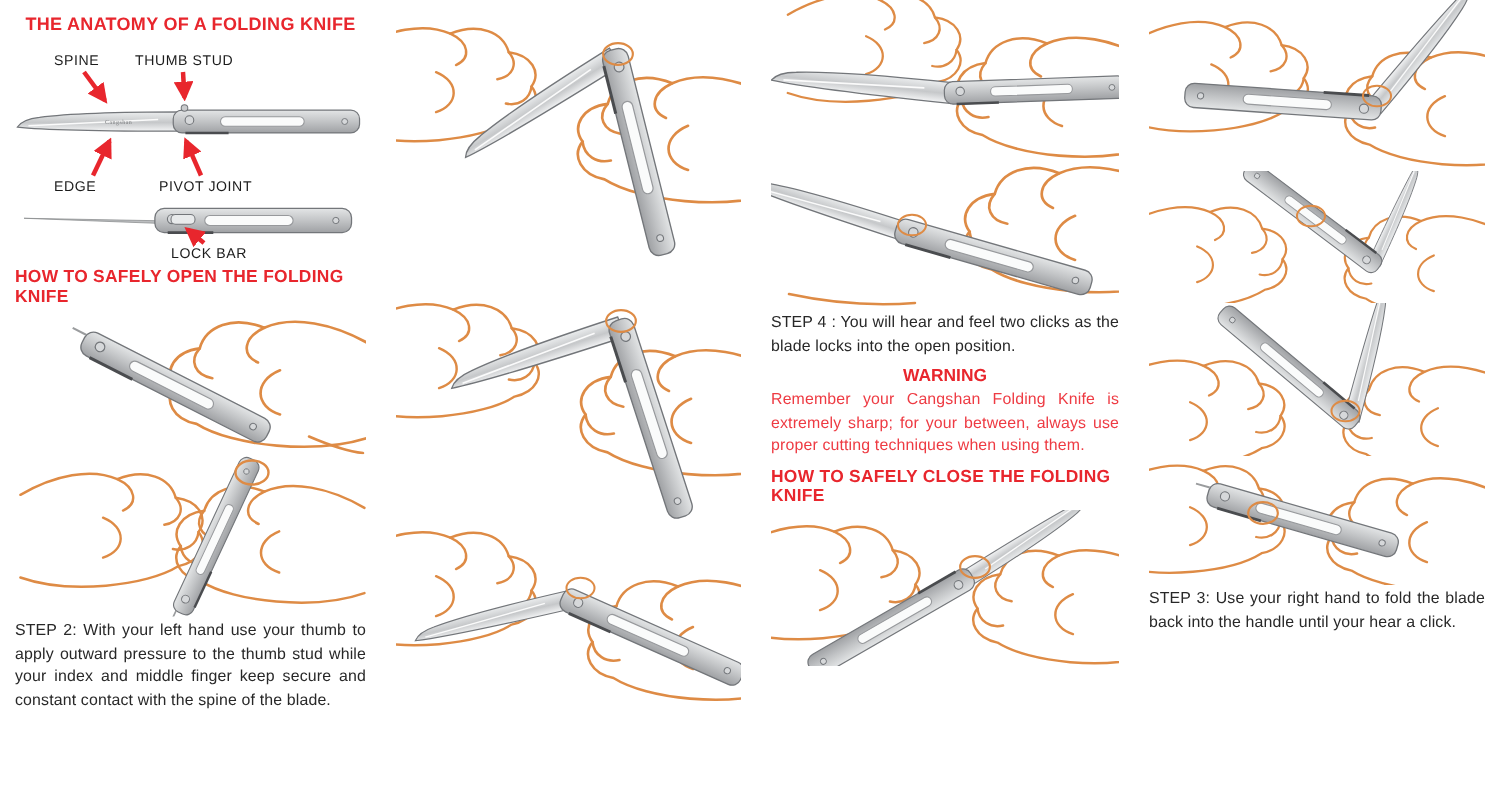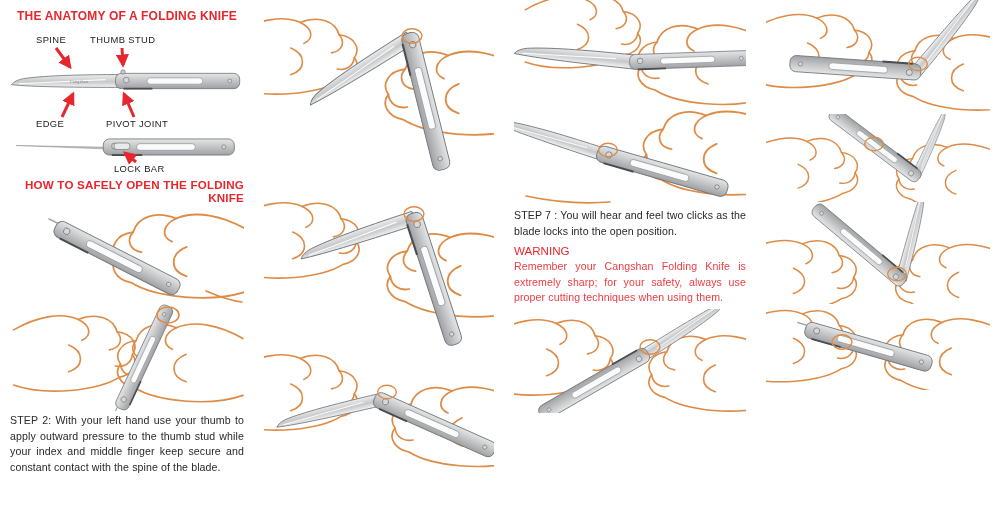--- a/index.html
+++ b/index.html
@@ -13,25 +13,25 @@
     width:1000px;height:525px;background:#ffffff;overflow:hidden;
     font-family:"Liberation Sans", sans-serif;color:var(--ink);
   }
   .page{display:grid;grid-template-columns:254px 250px 252px 244px;width:1000px;height:430px;}
   .col{box-sizing:border-box;padding:0 10px;}
   .title-red{
     color:var(--red);font-size:12px;font-weight:bold;text-align:center;
     letter-spacing:.2px;margin:9px 0 2px;
   }
   .heading-red{
-    color:var(--red);font-size:11.6px;font-weight:bold;text-align:right;
+    color:var(--red);font-size:11.6px;font-weight:bold;text-align:left;
     letter-spacing:.2px;margin:5px 0 3px;
   }
   .warn-head{
-    color:var(--red);font-size:11.6px;font-weight:normal;margin:1px 0 2px;
+    color:var(--red);font-size:11.6px;font-weight:bold;text-align:center;margin:1px 0 2px;
   }
   p.step{
     font-size:10.6px;line-height:15.5px;text-align:justify;
     margin:2px 0 5px;letter-spacing:.1px;
   }
   p.warn{
     color:var(--warn-red);font-size:10.6px;line-height:15.5px;text-align:justify;
     margin:0 0 3px;letter-spacing:.1px;
   }
   svg.illu{display:block;width:100%;}
@@ -210,25 +210,26 @@
             <use href="#kblade"></use>
           </g>
         <g transform="rotate(16) scale(0.98)">
             <use href="#khandle"></use>
           </g>
         <use href="#hl" transform="translate(6,-4) scale(0.85)"></use>
       </g>
       <path d="M12 88 C40 94 70 96 96 94" fill="none" stroke="#DE8B45" stroke-width="1.7" stroke-linecap="round"></path>
     </svg>
 
-    <p class="step">STEP 7 : You will hear and feel two clicks as the blade locks into the open position.</p>
+    <p class="step">STEP 4 : You will hear and feel two clicks as the blade locks into the open position.</p>
 
     <h3 class="warn-head">WARNING</h3>
-    <p class="warn">Remember your Cangshan Folding Knife is extremely sharp; for your safety, always use proper cutting techniques when using them.</p>
-
+    <p class="warn">Remember your Cangshan Folding Knife is extremely sharp; for your between, always use proper cutting techniques when using them.</p>
+
+    <h2 class="heading-red">HOW TO SAFELY CLOSE THE FOLDING KNIFE</h2>
 
     <svg class="illu" viewBox="0 0 232 104" height="104">
       <use href="#hand" transform="translate(122,4) scale(-0.95,0.95)"></use>
       <use href="#hand" transform="translate(112,20) scale(0.95)"></use>
       <g transform="translate(130,46)">
         <g transform="rotate(148) scale(0.8)">
             <use href="#kblade"></use>
           </g>
         <g transform="rotate(150) scale(0.9)">
             <use href="#khandle"></use>
@@ -285,15 +286,16 @@
 
     <svg class="illu" viewBox="0 0 224 86" height="86">
       <use href="#hand" transform="translate(112,0) scale(-0.9,0.9)"></use>
       <use href="#hand" transform="translate(96,8) scale(0.95)"></use>
       <g transform="translate(44,26) rotate(16) scale(0.95)">
           <use href="#kclosed"></use>
         </g>
       <use href="#hl" transform="translate(76,38) scale(0.9)"></use>
     </svg>
 
+    <p class="step">STEP 3: Use your right hand to fold the blade back into the handle until your hear a click.</p>
   </div>
 
 </div>
 
 </body></html>

